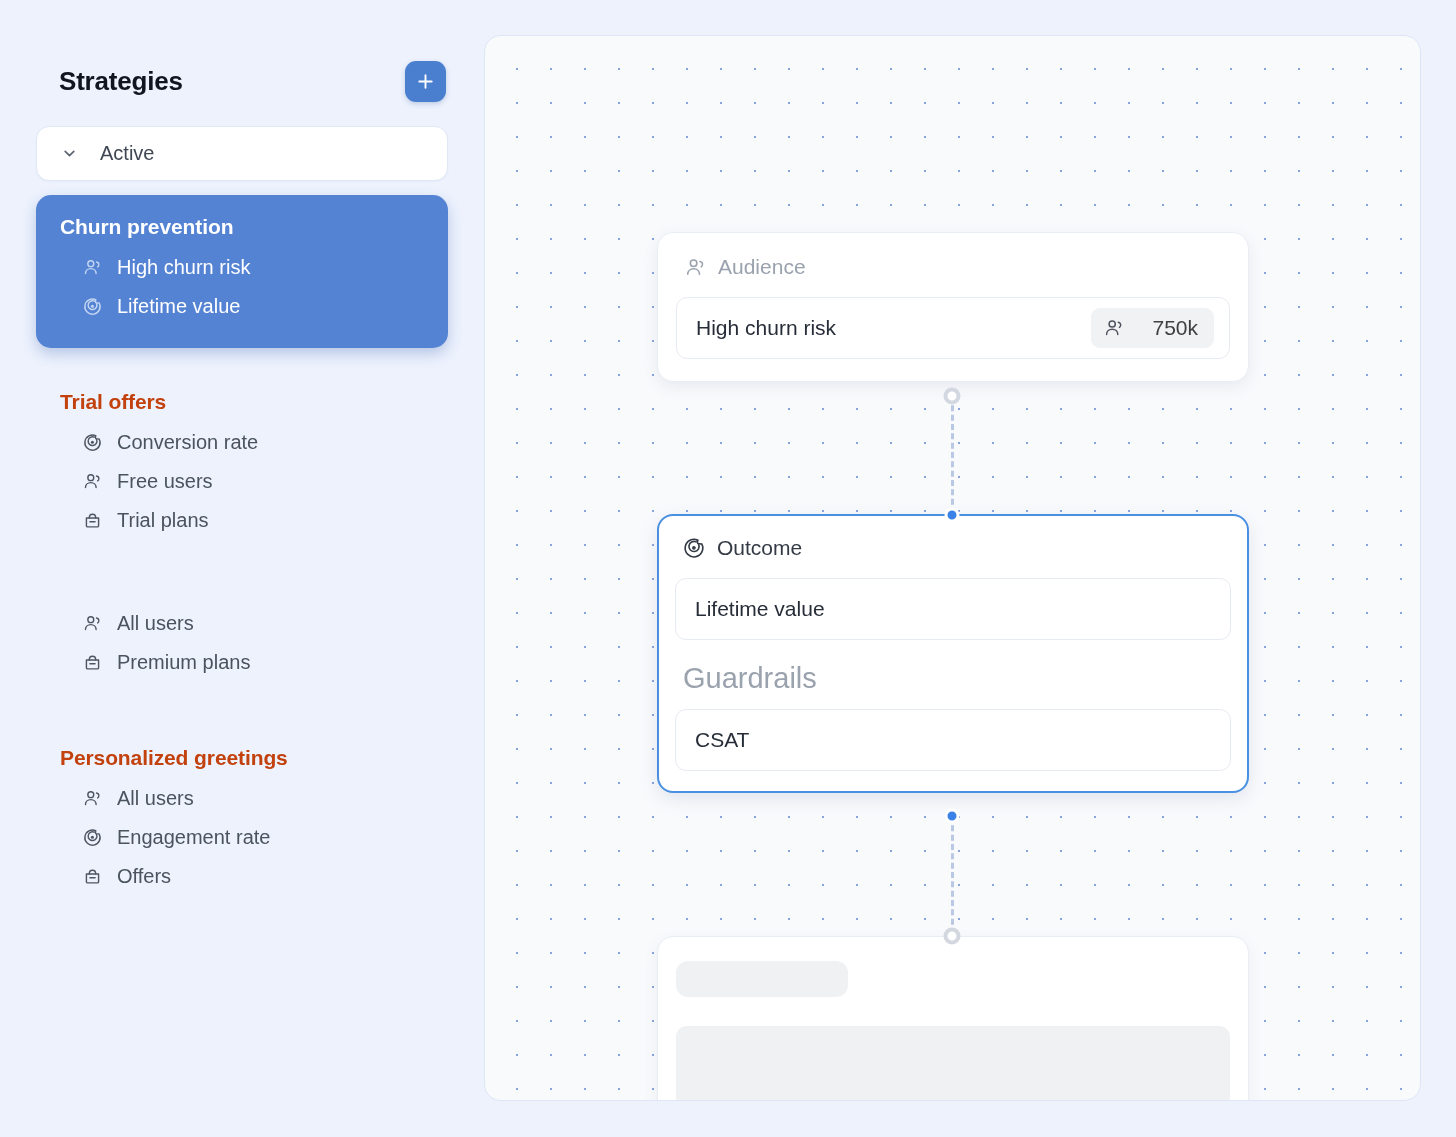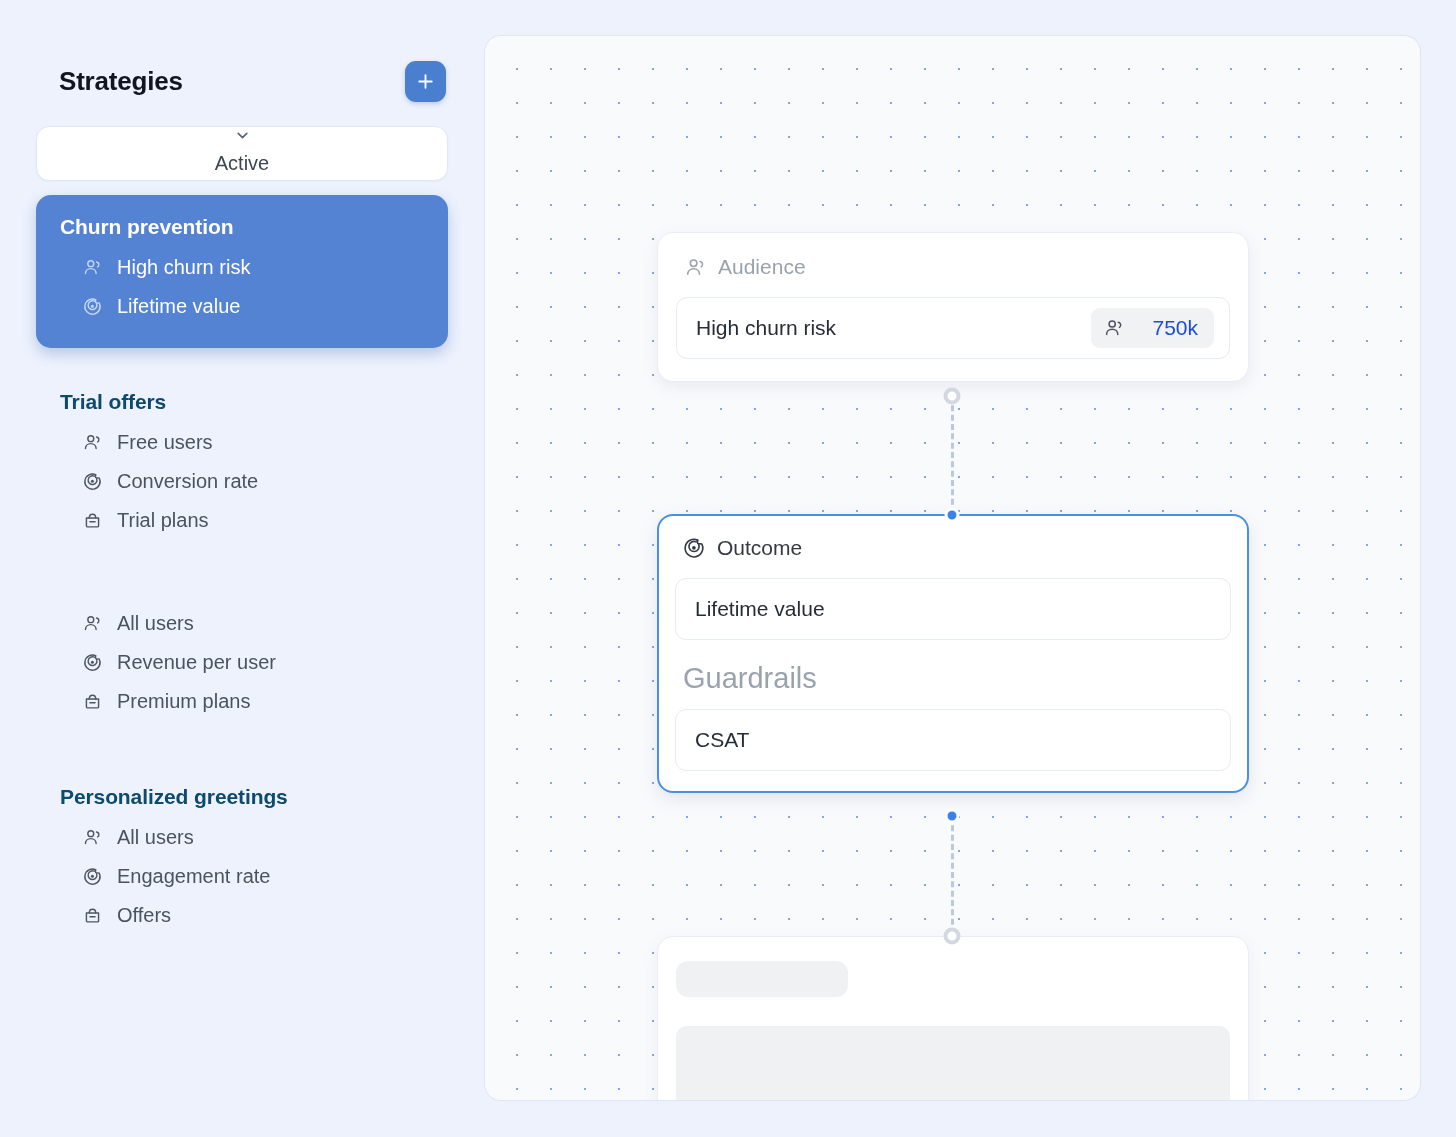--- a/index.html
+++ b/index.html
@@ -63,25 +63,24 @@
   .add-button svg { display: block; }
 
   .filter-select {
     margin-top: 22px;
     height: 55px;
     background: #ffffff;
     border: 1px solid #e0e7f5;
     border-radius: 13px;
     display: flex;
     align-items: center;
-    gap: 8px;
+    gap: 22px;
     padding: 0 24px;
     cursor: pointer;
     box-shadow: 0 1px 2px rgba(40,70,130,0.04);
-    flex-direction: column;
   }
   .filter-chevron { display: flex; align-items: center; color: #5d6673; }
   .filter-label {
     font-size: 20px;
     color: #3f4753;
   }
 
   
   .strategy-list { margin-top: 14px; }
 
@@ -90,21 +89,21 @@
     border-radius: 15px;
   }
   .strategy-group.selected {
     background: #5583d4;
     box-shadow: 0 6px 14px rgba(60,100,175,0.30);
   }
 
   .group-title {
     font-size: 21px;
     font-weight: bold;
-    color: #0c4a6e;
+    color: #c2410c;
     letter-spacing: -0.1px;
     margin-bottom: 9px;
   }
   .strategy-group.selected .group-title { color: #ffffff; }
 
   .group-item {
     display: flex;
     align-items: center;
     gap: 14px;
     height: 39px;
@@ -270,21 +269,21 @@
     padding: 8px 16px 8px 13px;
   }
   .count-badge-icon {
     width: 20px; height: 20px;
     display:flex; align-items:center; justify-content:center;
     color: #4d545f;
     flex: none;
   }
   .count-badge-text {
     font-size: 21px;
-    color: #1d4ed8;
+    color: #404040;
     margin-left: 19px;
   }
 
   .node-sublabel {
     font-size: 29px;
     color: #9aa2ae;
     padding: 0 8px;
     margin: 22px 0 14px 0;
   }
 
@@ -349,41 +348,41 @@
         </div>
       </div>
 
       <div class="group-spacer"></div>
 
       <div class="strategy-group">
         <div class="group-title">Trial offers</div>
         <div class="group-item">
           <span class="group-item-icon">
             <svg width="19" height="19" viewBox="0 0 20 20" fill="none">
-              <circle cx="8.2" cy="6" r="3.1" stroke="currentColor" stroke-width="1.5"></circle>
-              <path d="M2.6 16.4c0-3.1 2.5-5.2 5.6-5.2s5.6 2.1 5.6 5.2" stroke="currentColor" stroke-width="1.5" stroke-linecap="round"></path>
-              <path d="M14.2 4.2c1.5.3 2.5 1.4 2.5 2.8 0 1-.5 1.9-1.3 2.4" stroke="currentColor" stroke-width="1.4" stroke-linecap="round"></path>
-            </svg>
-          </span>
-          <span class="group-item-label">Free users</span>
-        </div>
-        <div class="group-item">
-          <span class="group-item-icon">
-            <svg width="19" height="19" viewBox="0 0 20 20" fill="none">
               <path d="M17 6.3A8 8 0 1 1 13.6 3" stroke="currentColor" stroke-width="1.5" stroke-linecap="round"></path>
               <path d="M14.3 6.9a4.6 4.6 0 1 1-2.4-2.5" stroke="currentColor" stroke-width="1.5" stroke-linecap="round"></path>
               <circle cx="9.9" cy="9.8" r="1.6" fill="currentColor"></circle>
               <path d="M12.9 2.6l.5 3.3 3.3.5" stroke="currentColor" stroke-width="1.4" stroke-linejoin="round"></path>
             </svg>
           </span>
           <span class="group-item-label">Conversion rate</span>
         </div>
         <div class="group-item">
           <span class="group-item-icon">
             <svg width="19" height="19" viewBox="0 0 20 20" fill="none">
+              <circle cx="8.2" cy="6" r="3.1" stroke="currentColor" stroke-width="1.5"></circle>
+              <path d="M2.6 16.4c0-3.1 2.5-5.2 5.6-5.2s5.6 2.1 5.6 5.2" stroke="currentColor" stroke-width="1.5" stroke-linecap="round"></path>
+              <path d="M14.2 4.2c1.5.3 2.5 1.4 2.5 2.8 0 1-.5 1.9-1.3 2.4" stroke="currentColor" stroke-width="1.4" stroke-linecap="round"></path>
+            </svg>
+          </span>
+          <span class="group-item-label">Free users</span>
+        </div>
+        <div class="group-item">
+          <span class="group-item-icon">
+            <svg width="19" height="19" viewBox="0 0 20 20" fill="none">
               <path d="M3.6 7.3h12.8v8.1a1.3 1.3 0 0 1-1.3 1.3H4.9a1.3 1.3 0 0 1-1.3-1.3V7.3z" stroke="currentColor" stroke-width="1.5" stroke-linejoin="round"></path>
               <path d="M6.6 7.3c0-2.3 1.5-3.9 3.4-3.9s3.4 1.6 3.4 3.9" stroke="currentColor" stroke-width="1.5" stroke-linecap="round"></path>
               <path d="M7.3 11.3h5.4" stroke="currentColor" stroke-width="1.5" stroke-linecap="round"></path>
             </svg>
           </span>
           <span class="group-item-label">Trial plans</span>
         </div>
       </div>
 
       <div class="group-spacer"></div>
@@ -391,31 +390,20 @@
       <div class="strategy-group">
         <div class="group-item">
           <span class="group-item-icon">
             <svg width="19" height="19" viewBox="0 0 20 20" fill="none">
               <circle cx="8.2" cy="6" r="3.1" stroke="currentColor" stroke-width="1.5"></circle>
               <path d="M2.6 16.4c0-3.1 2.5-5.2 5.6-5.2s5.6 2.1 5.6 5.2" stroke="currentColor" stroke-width="1.5" stroke-linecap="round"></path>
               <path d="M14.2 4.2c1.5.3 2.5 1.4 2.5 2.8 0 1-.5 1.9-1.3 2.4" stroke="currentColor" stroke-width="1.4" stroke-linecap="round"></path>
             </svg>
           </span>
           <span class="group-item-label">All users</span>
-        </div>
-        <div class="group-item">
-          <span class="group-item-icon">
-            <svg width="19" height="19" viewBox="0 0 20 20" fill="none">
-              <path d="M17 6.3A8 8 0 1 1 13.6 3" stroke="currentColor" stroke-width="1.5" stroke-linecap="round"></path>
-              <path d="M14.3 6.9a4.6 4.6 0 1 1-2.4-2.5" stroke="currentColor" stroke-width="1.5" stroke-linecap="round"></path>
-              <circle cx="9.9" cy="9.8" r="1.6" fill="currentColor"></circle>
-              <path d="M12.9 2.6l.5 3.3 3.3.5" stroke="currentColor" stroke-width="1.4" stroke-linejoin="round"></path>
-            </svg>
-          </span>
-          <span class="group-item-label">Revenue per user</span>
         </div>
         <div class="group-item">
           <span class="group-item-icon">
             <svg width="19" height="19" viewBox="0 0 20 20" fill="none">
               <path d="M3.6 7.3h12.8v8.1a1.3 1.3 0 0 1-1.3 1.3H4.9a1.3 1.3 0 0 1-1.3-1.3V7.3z" stroke="currentColor" stroke-width="1.5" stroke-linejoin="round"></path>
               <path d="M6.6 7.3c0-2.3 1.5-3.9 3.4-3.9s3.4 1.6 3.4 3.9" stroke="currentColor" stroke-width="1.5" stroke-linecap="round"></path>
               <path d="M7.3 11.3h5.4" stroke="currentColor" stroke-width="1.5" stroke-linecap="round"></path>
             </svg>
           </span>
           <span class="group-item-label">Premium plans</span>

